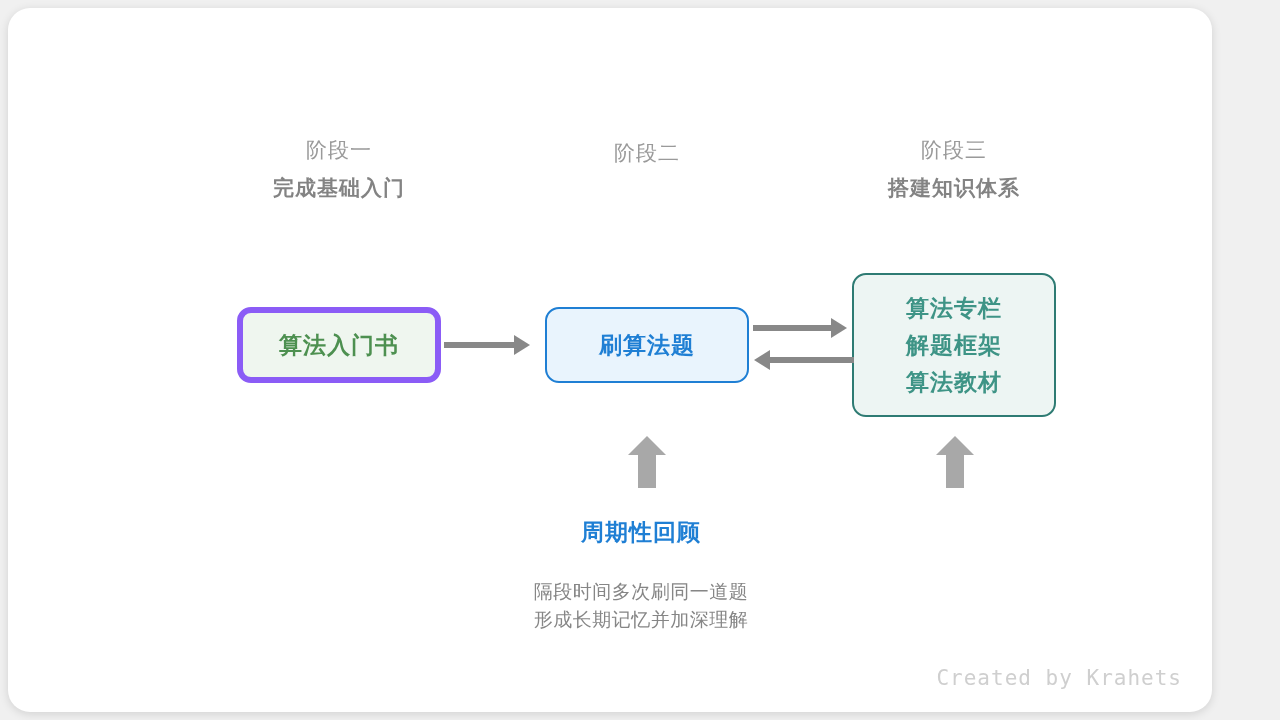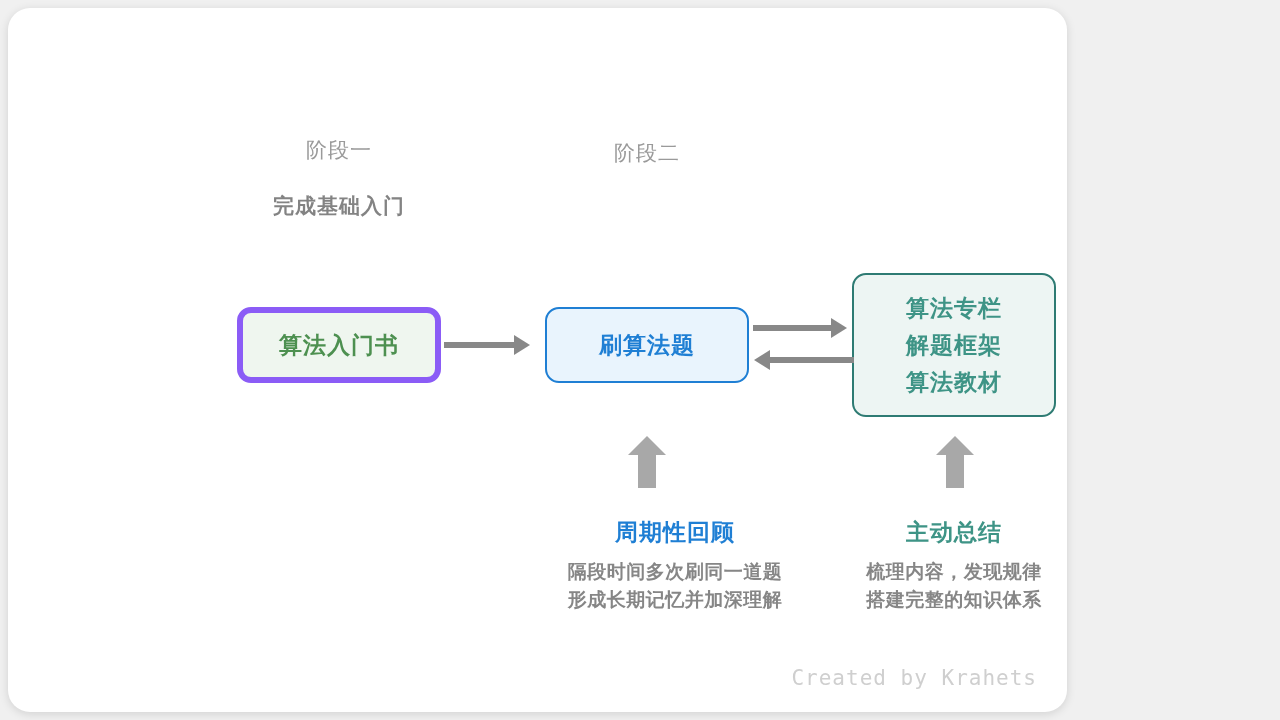--- a/index.html
+++ b/index.html
@@ -10,21 +10,21 @@
   body {
     width: 1280px;
     height: 720px;
     font-family: "Liberation Sans", "DejaVu Sans", sans-serif;
     overflow: hidden;
   }
   .canvas {
     position: absolute;
     left: 8px;
     top: 8px;
-    width: 1059px;
+    width: 1204px;
     height: 704px;
     background: #ffffff;
     border-radius: 22px;
     box-shadow: 0 2px 10px rgba(0,0,0,0.13);
   }
   .stage-head {
     position: absolute;
     text-align: center;
     width: 260px;
   }
@@ -34,21 +34,21 @@
     letter-spacing: 1px;
     line-height: 30px;
     font-weight: 400;
   }
   .stage-head .stage-title {
     font-size: 21px;
     color: #838383;
     font-weight: bold;
     letter-spacing: 1px;
     line-height: 34px;
-    margin-top: 24px;
+    margin-top: 6px;
   }
   #stage-head-1 { left: 201px; top: 127px; }
   #stage-head-2 { left: 509px; top: 130px; }
   #stage-head-3 { left: 816px; top: 127px; }
 
   .node {
     position: absolute;
     box-sizing: border-box;
     border-radius: 14px;
     display: flex;
@@ -117,25 +117,24 @@
   .note .note-title {
     font-size: 23px;
     font-weight: bold;
     letter-spacing: 1px;
     line-height: 32px;
   }
   .note .note-desc {
     font-size: 19px;
     color: #868686;
     line-height: 28px;
-    margin-top: 10px;
+    margin-top: 30px;
     letter-spacing: 0.5px;
-    font-weight: bold;
-  }
-  #note-review { left: 517px; top: 508px; }
+  }
+  #note-review { left: 483px; top: 508px; }
   #note-review .note-title { color: #1f7fd4; }
   #note-summary { left: 796px; top: 508px; }
   #note-summary .note-title { color: #3e9486; }
 
   .credit {
     position: absolute;
     right: 30px;
     bottom: 22px;
     font-family: "DejaVu Sans Mono", "Liberation Mono", monospace;
     font-size: 21px;
@@ -150,20 +149,24 @@
 
   <div class="stage-head" id="stage-head-1">
     <div class="stage-label">阶段一</div>
     <div class="stage-title">完成基础入门</div>
   </div>
 
   <div class="stage-head" id="stage-head-2">
     <div class="stage-label">阶段二</div>
   </div>
 
+  <div class="stage-head" id="stage-head-3">
+    <div class="stage-label">阶段三</div>
+    <div class="stage-title">搭建知识体系</div>
+  </div>
 
   <div class="node" id="node-intro-book">
     <div>算法入门书</div>
   </div>
 
   <div class="node" id="node-resources">
     <div class="res-line">算法专栏</div>
     <div class="res-line">解题框架</div>
     <div class="res-line">算法教材</div>
   </div>
@@ -190,23 +193,16 @@
   </svg>
 
   <div class="note" id="note-review">
     <div class="note-title">周期性回顾</div>
     <div class="note-desc">
       <div>隔段时间多次刷同一道题</div>
       <div>形成长期记忆并加深理解</div>
     </div>
   </div>
 
-  <div class="note" id="note-summary">
-    <div class="note-title">主动总结</div>
-    <div class="note-desc">
-      <div>梳理内容，发现规律</div>
-      <div>搭建完整的知识体系</div>
-    </div>
-  </div>
 
   <div class="credit">Created by Krahets</div>
 
 </div>
 
 </body></html>

